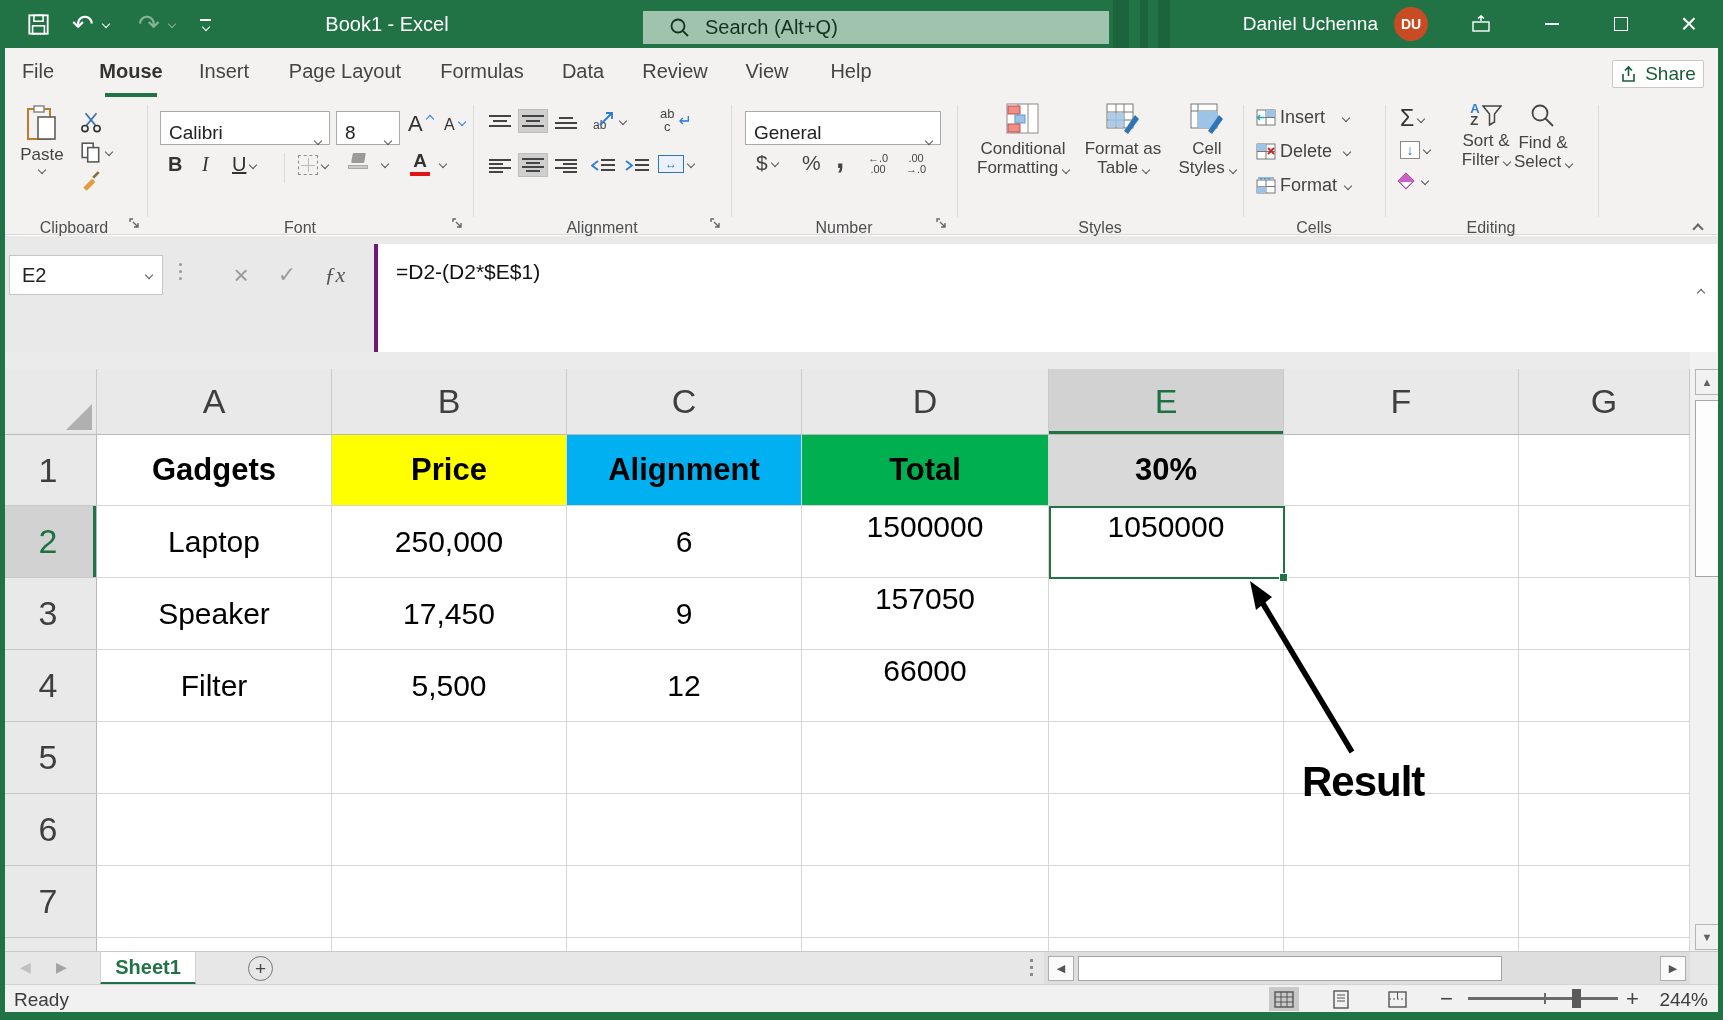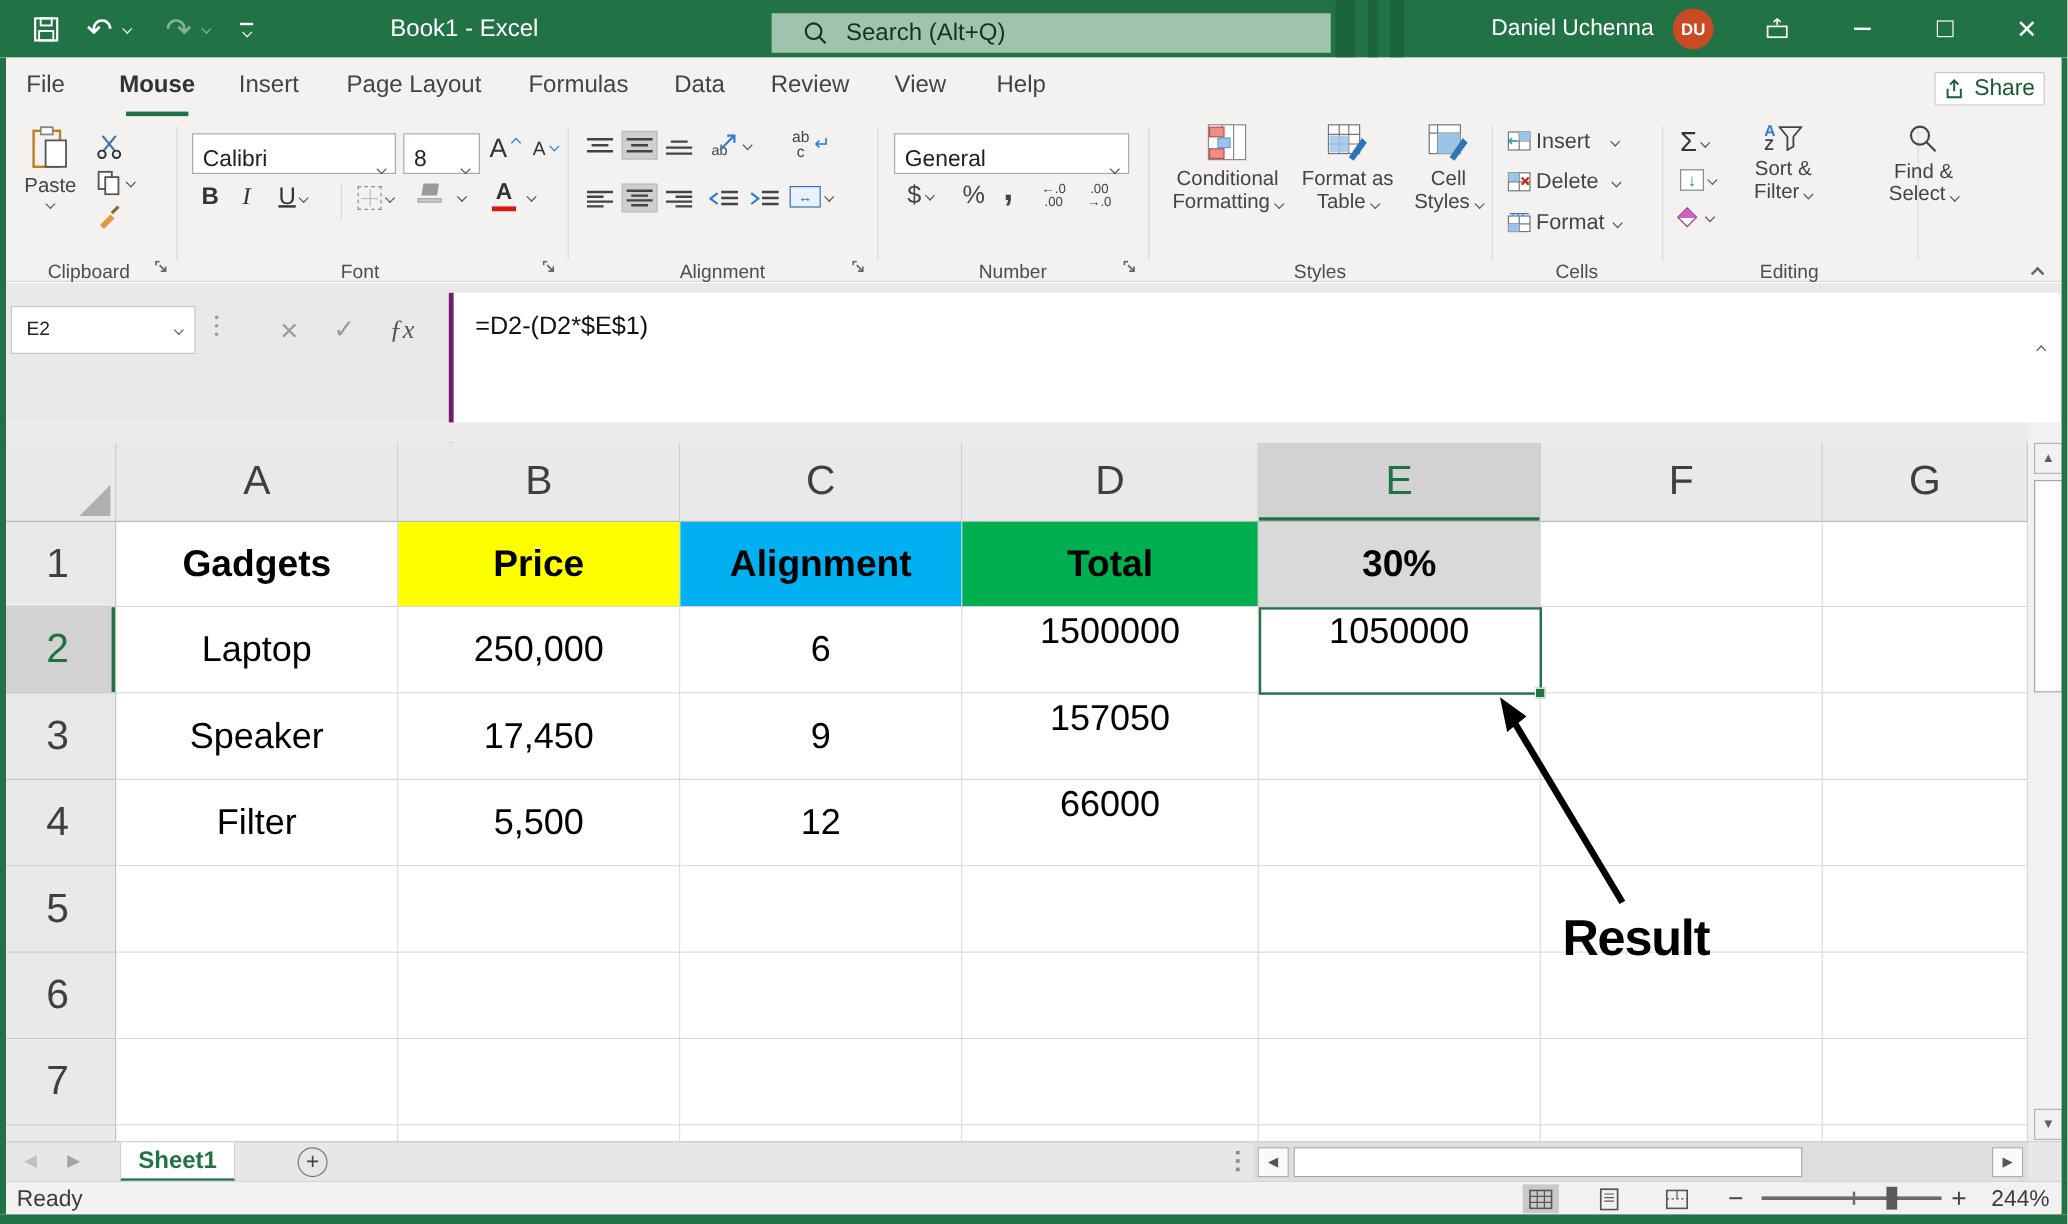--- a/index.html
+++ b/index.html
@@ -56,21 +56,21 @@
   .graybar{width:20px;height:4px;background:#c9c9c9;border:1px solid #aaa}
   .bucket{width:13px;height:10px;background:#9a9a9a;transform:skewX(-10deg);border-radius:1px}
   .diamond{width:12px;height:12px;transform:rotate(45deg);border:1px solid #9b3b96;background:linear-gradient(135deg,#cf5ec7 55%,#fff 45%)}
   .azcol{display:flex;flex-direction:column;line-height:12px;font-size:13px;font-weight:bold}
   .azcol .a{color:#2b7cd3}.azcol .z{color:#444}
   .collapse-chv{position:absolute;left:1694px;top:122px}
 
   
   .fbar{position:absolute;left:0;top:236px;width:1723px;height:116px;background:#e9e9e9}
   .namebox{position:absolute;left:9px;top:19px;width:154px;height:40px;background:#fff;border:1px solid #c5c5c5;display:flex;align-items:center;cursor:text}
-  .namebox .nb{font-size:16px;color:#222;margin-left:12px;flex:1}
+  .namebox .nb{font-size:20px;color:#222;margin-left:12px;flex:1}
   .fdots{position:absolute;left:179px;top:27px;display:flex;flex-direction:column;gap:4px}
   .fdots i{width:3px;height:3px;background:#9a9a9a;border-radius:50%}
   .fbtn{position:absolute;top:20px;width:34px;height:38px;display:flex;align-items:center;justify-content:center;cursor:pointer}
   .fx{font-size:22px;color:#555;font-family:"Liberation Serif",serif;font-style:italic}
   .finput{position:absolute;left:374px;top:8px;width:1343px;height:132px;background:#fff;border-left:4px solid #701a75;cursor:text}
   .formula-text{position:absolute;left:18px;top:16px;font-size:21px;color:#111;white-space:nowrap}
   .fcollapse{position:absolute;left:1698px;top:46px;cursor:pointer}
 
   
   .gridstrip{position:absolute;left:0;top:352px;width:1690px;height:17px;background:#ebebeb}
@@ -526,21 +526,21 @@
       <span class="azcol">
           <span class="a">A</span>
           <span class="z">Z</span>
         </span>
       <svg width="20" height="22" viewBox="0 0 20 22">
           <path d="M1 2 H19 L12.5 10 V18 L7.5 21 V10 Z" fill="none" stroke="#444" stroke-width="1.5"></path>
         </svg>
     </span>
     <span class="lbl"><span>Sort &amp; Filter</span> <span class="chv sm"></span></span>
   </div>
-  <div class="bigbtn" style="left:1568px;top:6px;width:70px">
+  <div class="bigbtn" style="left:1508px;top:6px;width:70px">
     <svg width="26" height="26" viewBox="0 0 26 26">
       <circle cx="10" cy="10" r="7.5" fill="none" stroke="#444" stroke-width="1.8"></circle>
       <line x1="15.5" y1="15.5" x2="23" y2="23" stroke="#444" stroke-width="1.8"></line>
     </svg>
     <span class="lbl"><span>Find &amp; Select</span> <span class="chv sm"></span></span>
   </div>
   <div class="rlabel" style="left:1491px">Editing</div>
 
   <div class="collapse-chv"><span class="chv up" style="border-color:#666"></span></div>
 </div>

